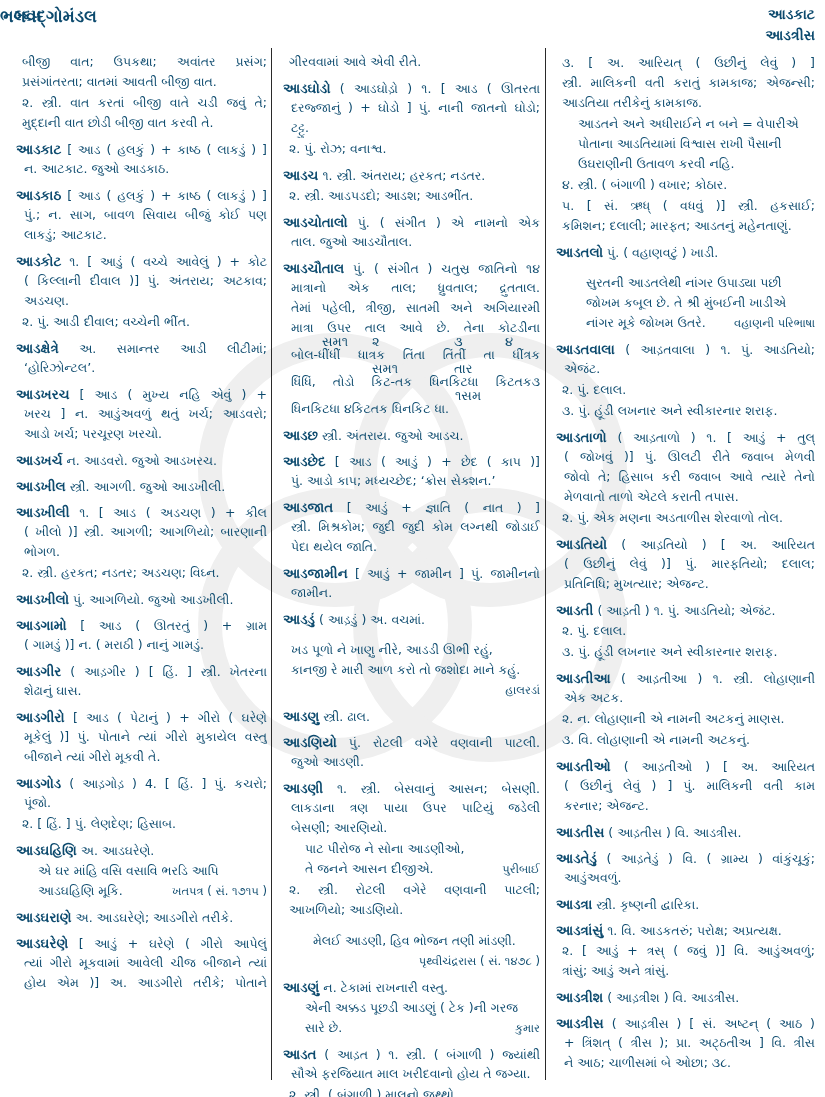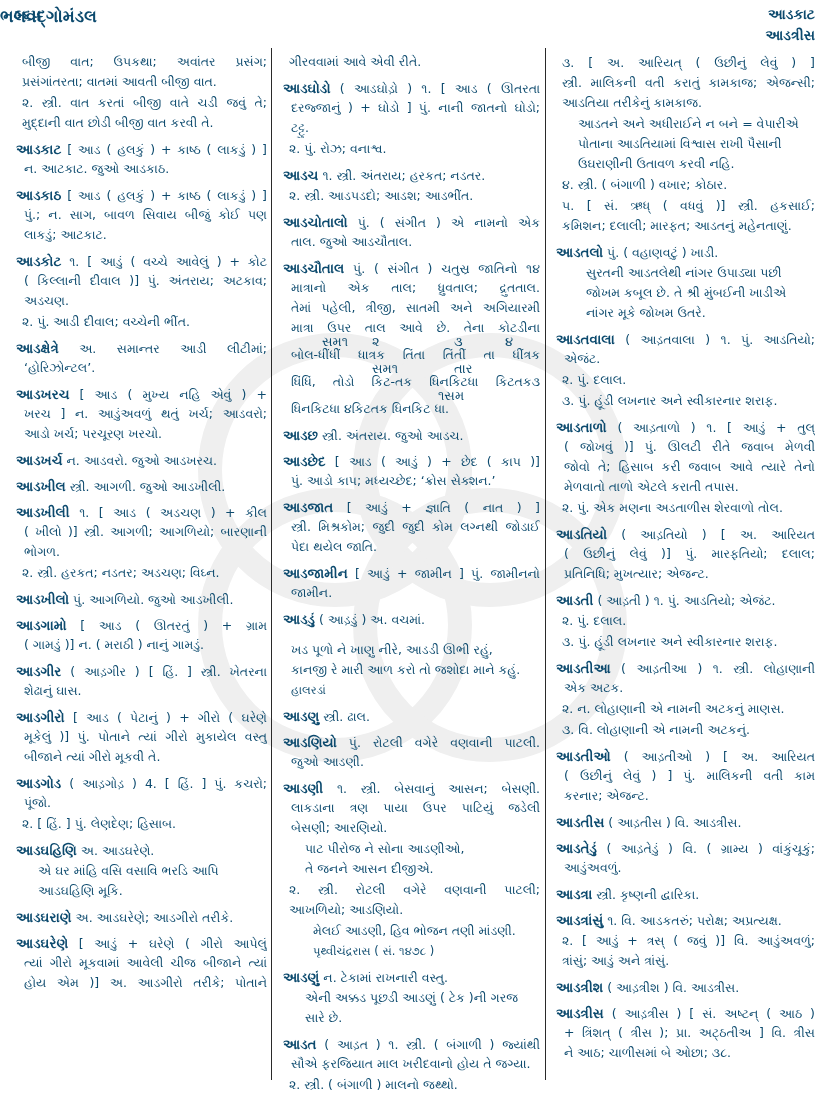--- a/index.html
+++ b/index.html
@@ -17,30 +17,30 @@
   .col { position: absolute; top: 52px; font-size: 12.5px; z-index: 1; }
   .col1 { left: 16px; width: 251px; }
   .col2 { left: 283px; width: 257px; }
   .col3 { left: 556px; width: 259px; }
   .ln {
     position: relative; white-space: nowrap; overflow: hidden;
     line-height: 20px; height: 20px;
     text-align: justify; text-align-last: justify;
   }
   .ln.last { text-align-last: left; }
-  .ln.src { display: flex; justify-content: space-between; text-align-last: left; flex-direction: column; }
+  .ln.src { display: flex; justify-content: space-between; text-align-last: left; }
   .ln.sup { height: auto; padding-top: 7px; overflow: visible; }
   .supt { position: absolute; top: -1px; font-size: 13px; line-height: 10px; }
   .blk.entry { margin-top: 6px; }
   .blk.entry .ln + .ln { padding-left: 8px; }
   .blk.sense { margin-top: 1px; padding-left: 6px; }
   .blk.cont { padding-left: 6px; }
   .blk.quote { margin-top: 1px; padding-left: 22px; }
   .blk.quote-narrow { margin-top: 11px; padding-left: 8px; }
-  .blk.quote-wide { margin-top: 1px; padding-left: 30px; }
+  .blk.quote-wide { margin-top: 11px; padding-left: 30px; }
   .blk.quote .ln, .blk.quote-narrow .ln, .blk.quote-wide .ln { text-align-last: left; }
   .blk.quote .ln.src, .blk.quote-narrow .ln.src, .blk.quote-wide .ln.src { display: flex; }
   .hw { font-weight: bold; font-size: 13.5px; }
   .source { font-size: 11.5px; }
 </style>
 </head>
 <body>
 
 <div id="page">
   <svg class="watermark" viewBox="0 0 825 1097" width="825" height="1097">
@@ -173,21 +173,21 @@
         <div class="ln"><span class="lt"><span class="hw">આડચોતાલો</span> <span class="tx">પું. ( સંગીત ) એ નામનો એક</span></span></div>
         <div class="ln last"><span class="lt"><span class="tx">તાલ. જુઓ આડચૌતાલ.</span></span></div>
       </div>
       <div class="blk entry">
         <div class="ln"><span class="lt"><span class="hw">આડચૌતાલ</span> <span class="tx">પું. ( સંગીત ) ચતુસ્ર જાતિનો ૧૪</span></span></div>
         <div class="ln"><span class="lt"><span class="tx">માત્રાનો એક તાલ; ધ્રુવતાલ; દ્રુતતાલ.</span></span></div>
         <div class="ln"><span class="lt"><span class="tx">તેમાં પહેલી, ત્રીજી, સાતમી અને અગિયારમી</span></span></div>
         <div class="ln"><span class="lt"><span class="tx">માત્રા ઉપર તાલ આવે છે. તેના કોટડીના</span></span></div>
         <div class="ln sup"><span class="lt"><span class="tx">બોલ-ધીંધીં ધાત્રક તિંતા તિંતીં તા ધીંત્રક</span></span><span class="supt" style="left: 39px;">સમ૧</span><span class="supt" style="left: 89px;">૨</span><span class="supt" style="left: 171px;">૩</span><span class="supt" style="left: 222px;">૪</span></div>
         <div class="ln sup"><span class="lt"><span class="tx">ધિંધિં, તોડો કિટ-તક ધિનકિટધા કિટતક૩</span></span><span class="supt" style="left: 89px;">સમ૧</span><span class="supt" style="left: 171px;">તાર</span></div>
-        <div class="ln last sup"><span class="lt"><span class="tx">ધિનકિટધા ૪કિટતક ધિનકિટ ધા.</span></span><span class="supt" style="left: 155px;">૧સમ</span></div>
+        <div class="ln last sup"><span class="lt"><span class="tx">ધિનકિટધા ૪કિટતક ધિનકિટ ધા.</span></span><span class="supt" style="left: 172px;">૧સમ</span></div>
       </div>
       <div class="blk entry">
         <div class="ln last"><span class="lt"><span class="hw">આડછ</span> <span class="tx">સ્ત્રી. અંતરાય. જુઓ આડચ.</span></span></div>
       </div>
       <div class="blk entry">
         <div class="ln"><span class="lt"><span class="hw">આડછેદ</span> <span class="tx">[ આડ ( આડું ) + છેદ ( કાપ )]</span></span></div>
         <div class="ln last"><span class="lt"><span class="tx">પું. આડો કાપ; મધ્યચ્છેદ; ‘ક્રોસ સેક્શન.’</span></span></div>
       </div>
       <div class="blk entry">
         <div class="ln"><span class="lt"><span class="hw">આડજાત</span> <span class="tx">[ આડું + જ્ઞાતિ ( નાત ) ]</span></span></div>

